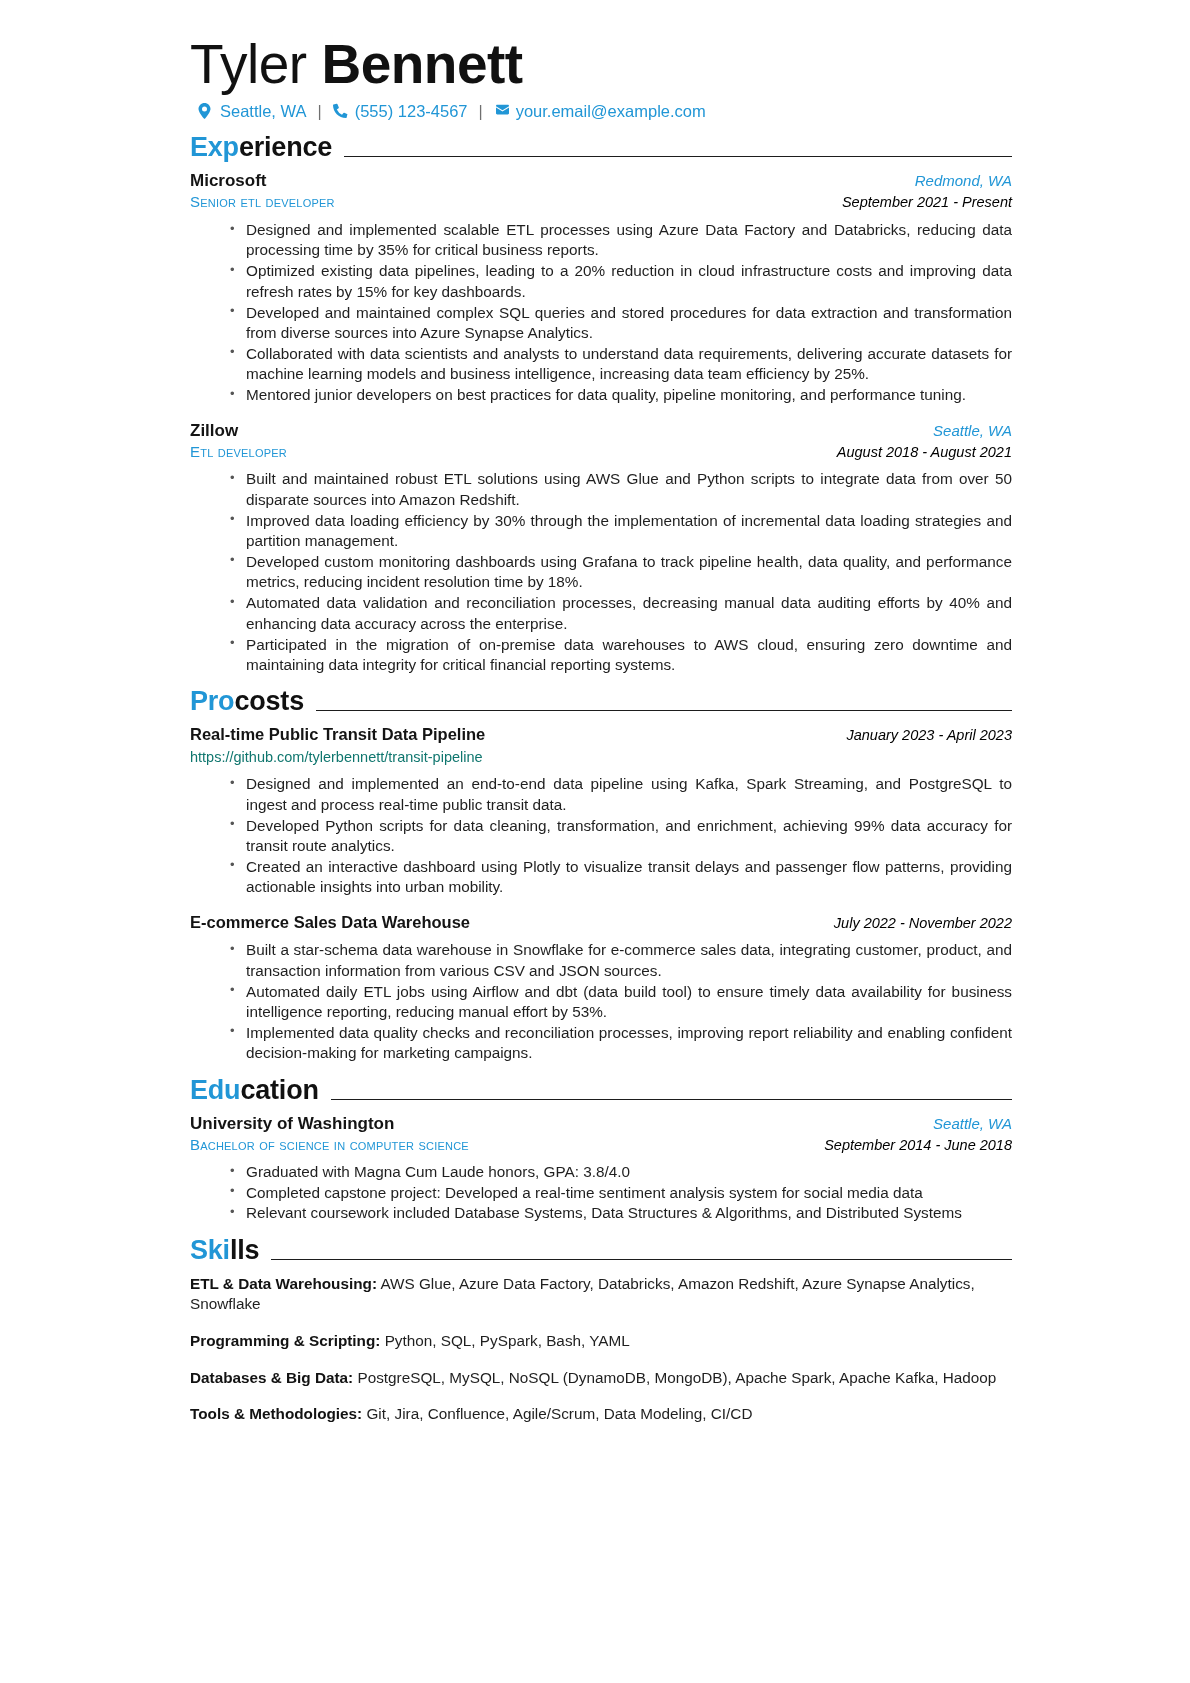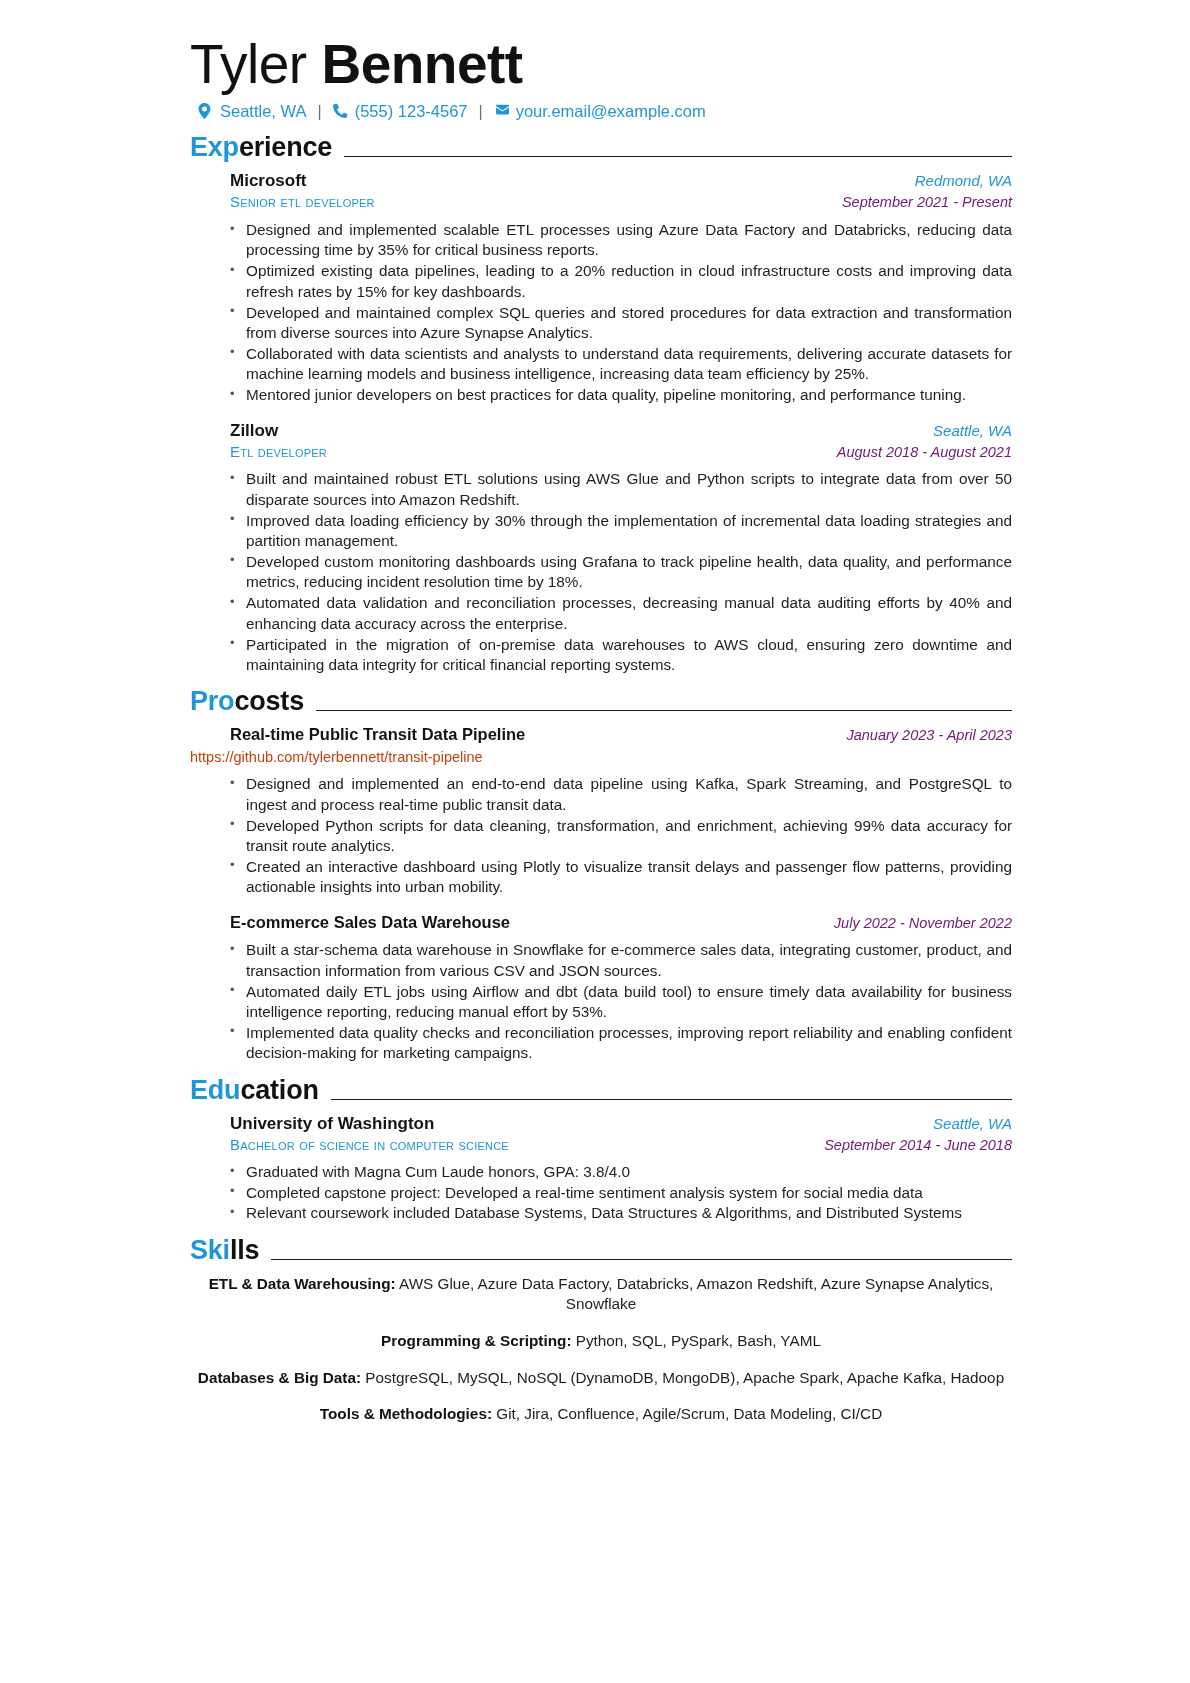--- a/index.html
+++ b/index.html
@@ -92,21 +92,20 @@
 
   
   .entry { margin-bottom: 2px; }
   .entry + .entry { margin-top: 14px; }
 
   .entry-row {
     display: flex;
     align-items: baseline;
     justify-content: space-between;
     gap: 16px;
-    margin-left: 40px;
   }
   .org {
     font-size: 17px;
     font-weight: 700;
     color: #141414;
     line-height: 1.3;
   }
   .loc {
     font-size: 15px;
     font-style: italic;
@@ -119,33 +118,33 @@
     color: #2196d6;
     line-height: 1.35;
     font-variant: small-caps;
     text-transform: lowercase;
     letter-spacing: 0.2px;
   }
   .role::first-letter { text-transform: uppercase; }
   .dates {
     font-size: 14.5px;
     font-style: italic;
-    color: #701a75;
+    color: #000000;
     line-height: 1.35;
     white-space: nowrap;
   }
   .proj-title {
     font-size: 16.5px;
     font-weight: 700;
     color: #141414;
     line-height: 1.3;
   }
   .proj-url {
     font-size: 14.5px;
-    color: #c2410c;
+    color: #0f766e;
     line-height: 1.4;
     margin-top: 1px;
     text-decoration: none;
     display: inline-block;
   }
 
   
   ul.bullets {
     list-style: none;
     margin: 7px 0 0 0;
@@ -171,21 +170,20 @@
     font-size: 13px;
   }
   ul.bullets.tight li { margin-bottom: 0; }
 
   
   .skill-line {
     font-size: 15.3px;
     line-height: 1.35;
     color: #1f1f1f;
     margin-bottom: 16px;
-    text-align: center;
   }
   .skill-line:last-child { margin-bottom: 0; }
   .skill-cat {
     font-weight: 700;
     color: #121212;
   }
   .skills-body { margin-top: 10px; }
 
   .exp-body { margin-top: 2px; }
 </style>

